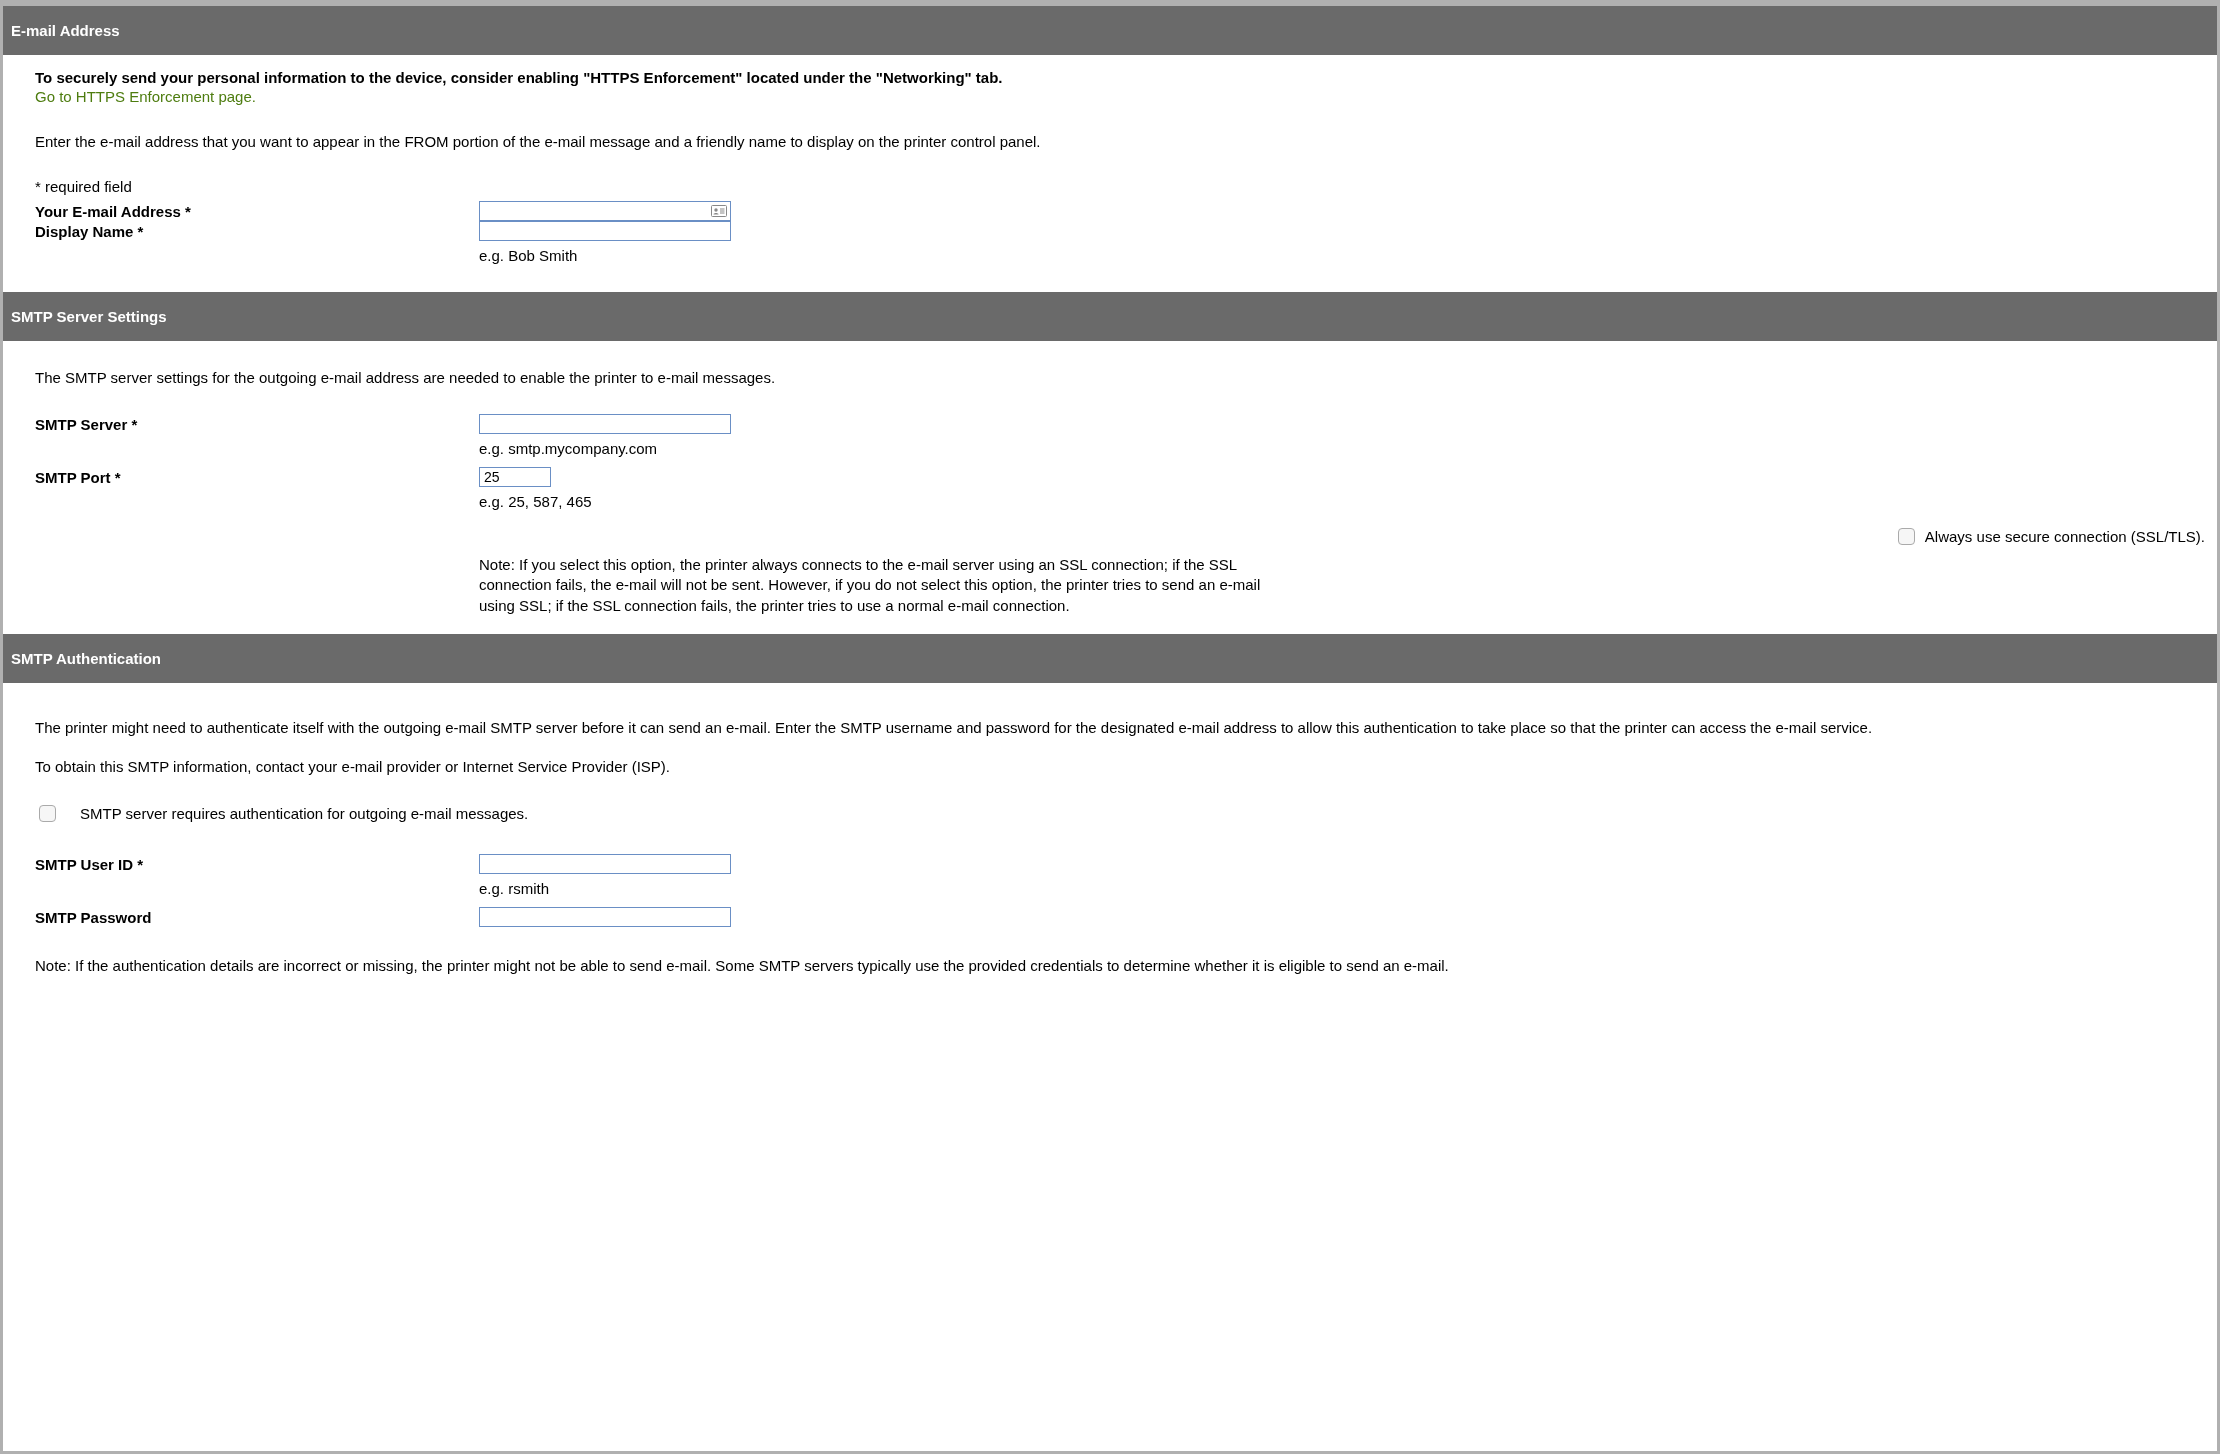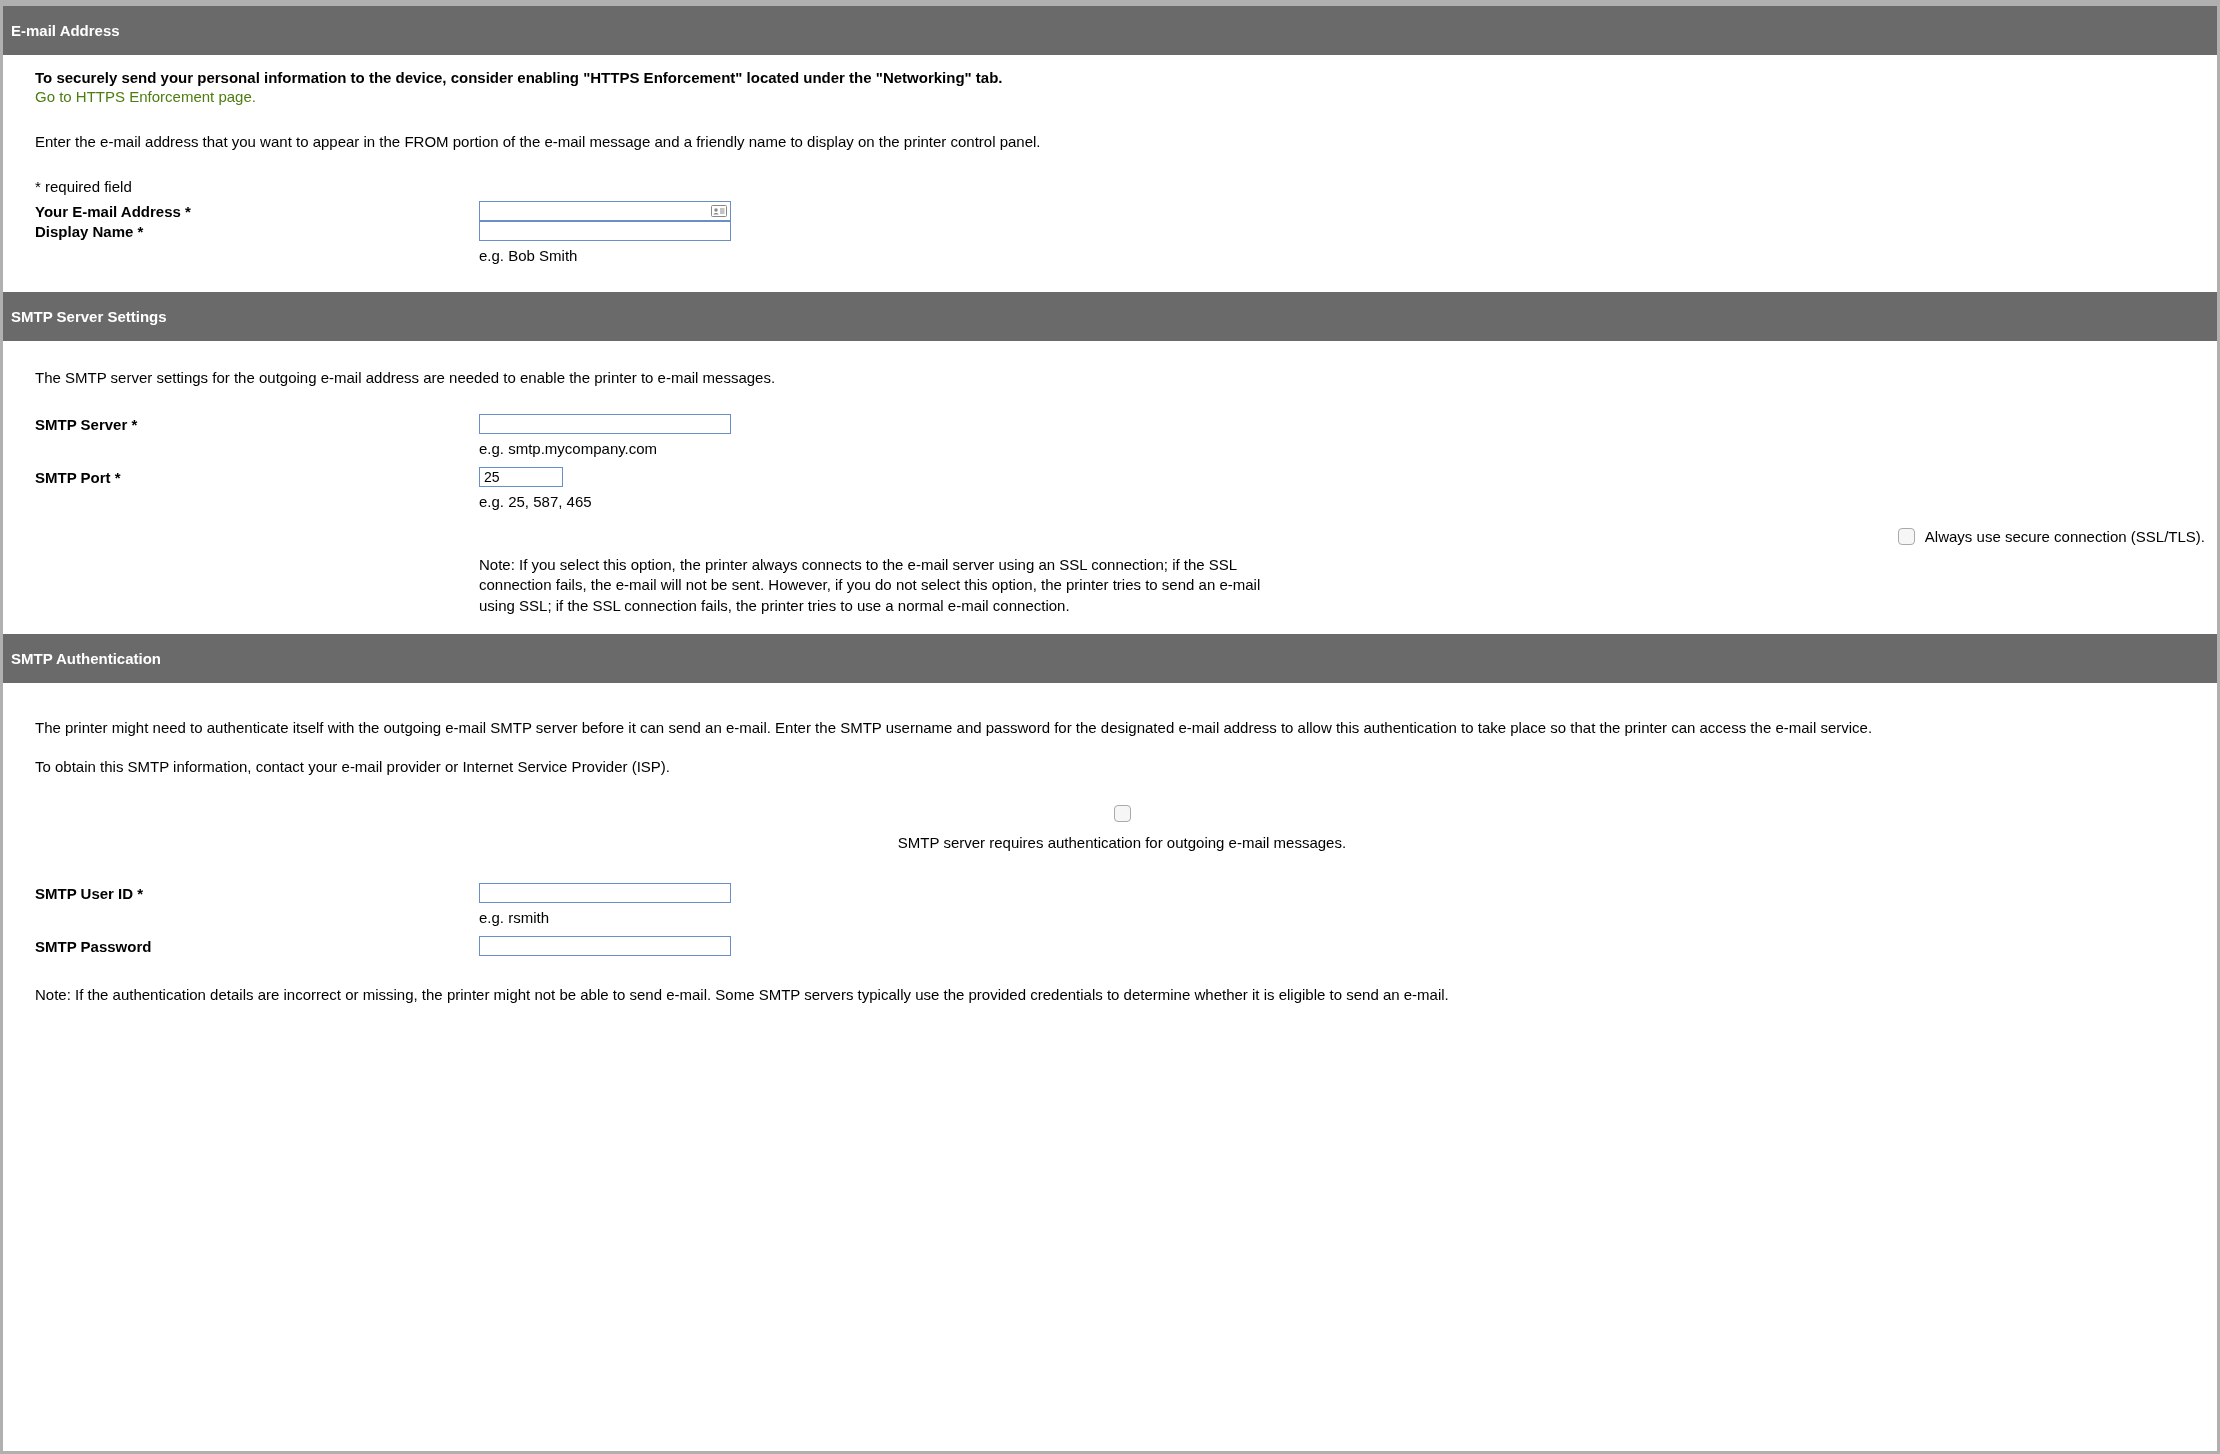--- a/index.html
+++ b/index.html
@@ -63,21 +63,21 @@
       height: 20px;
       padding: 1px 4px;
       font-size: 14px;
       font-family: inherit;
       background: #fff;
     }
     .input-std {
       width: 252px;
     }
     .input-port {
-      width: 84px;
+      width: 72px;
     }
     .input-with-icon {
       width: 252px;
       position: relative;
       display: inline-block;
     }
     .input-with-icon input {
       width: 100%;
       padding-right: 24px;
     }
@@ -123,24 +123,23 @@
     .para {
       line-height: 1.4;
       margin-bottom: 18px;
     }
     .para-last {
       margin-bottom: 28px;
     }
     .auth-checkbox-row {
       display: flex;
       align-items: center;
-      gap: 12px;
+      gap: 24px;
       margin-bottom: 32px;
       margin-left: 4px;
-      flex-direction: column;
     }
     .bottom-note {
       margin-top: 28px;
       line-height: 1.4;
       padding-right: 12px;
     }
     .spacer-sm { height: 6px; }
   </style>
 </head>
 <body>

